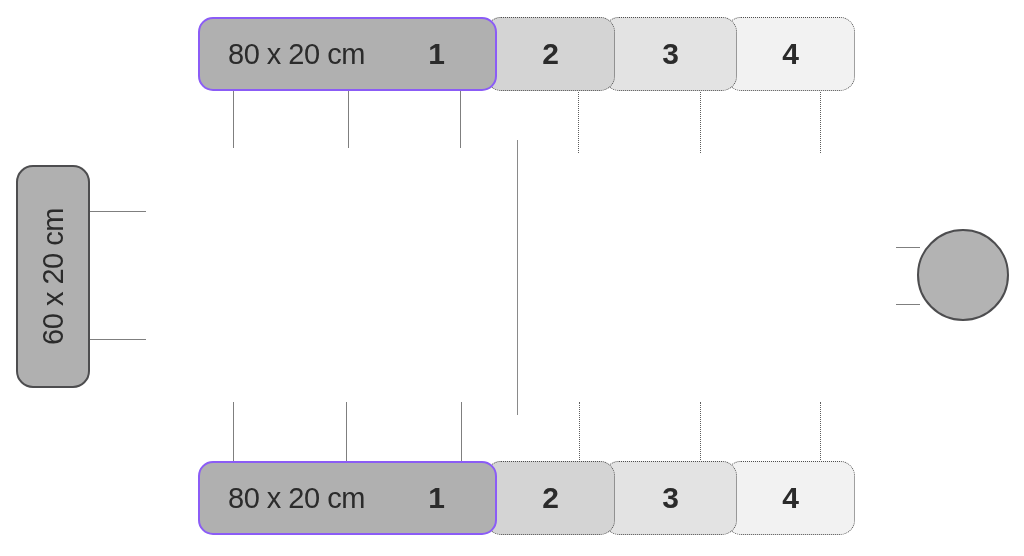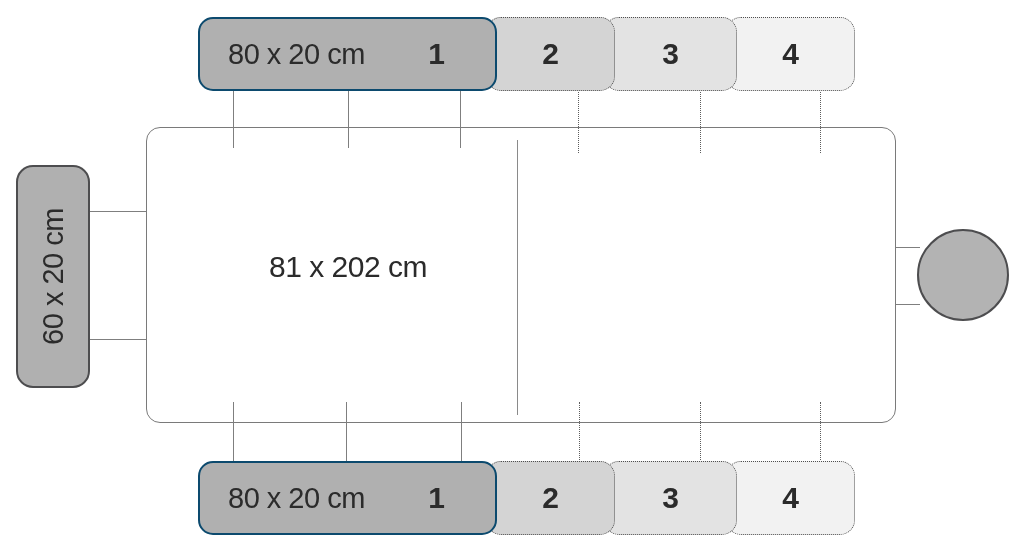--- a/index.html
+++ b/index.html
@@ -31,21 +31,21 @@
   .hline{position:absolute;height:0;border-top:1.5px solid #7f7f7f;z-index:3;}
   .t-s{top:91px;height:57px;}
   .t-d{top:92px;height:61px;}
   .b-s{top:402px;height:60px;}
   .b-d{top:402px;height:60px;}
   
   .seg{
     position:absolute;height:74px;box-sizing:border-box;border-radius:15px;
     display:flex;align-items:center;justify-content:center;
   }
-  .seg-solid{background:#b0b0b0;border:2px solid #0c4a6e;}
+  .seg-solid{background:#b0b0b0;border:2px solid #8b5cf6;}
   .seg-dot{border:1.6px dotted #4f4f4f;}
   .fill-2{background:#d4d4d4;}
   .fill-3{background:#e3e3e3;}
   .fill-4{background:#f2f2f2;}
   .row-top{top:17px;}
   .row-bottom{top:461px;}
   .seg-1{left:198px;width:299px;z-index:14;justify-content:space-between;
          padding:0 50px 0 28px;}
   .seg-2{left:486px;width:129px;z-index:13;}
   .seg-3{left:604px;width:133px;z-index:12;}
@@ -68,23 +68,20 @@
     position:absolute;left:917px;top:229px;width:92px;height:92px;
     box-sizing:border-box;background:#b3b3b3;border:2px solid #4d4d4f;
     border-radius:50%;z-index:10;
   }
 </style>
 </head>
 <body>
 
 <div id="canvas">
 
-  <div class="main-panel">
-    <div class="main-size-label">81 x 202 cm</div>
-  </div>
   <div class="divider"></div>
 
   <div class="vline t-s" style="left:233px"></div>
   <div class="vline t-s" style="left:348px"></div>
   <div class="vline t-s" style="left:460px"></div>
   <div class="vline dotted t-d" style="left:578px"></div>
   <div class="vline dotted t-d" style="left:700px"></div>
   <div class="vline dotted t-d" style="left:820px"></div>
 
   <div class="vline b-s" style="left:233px"></div>

